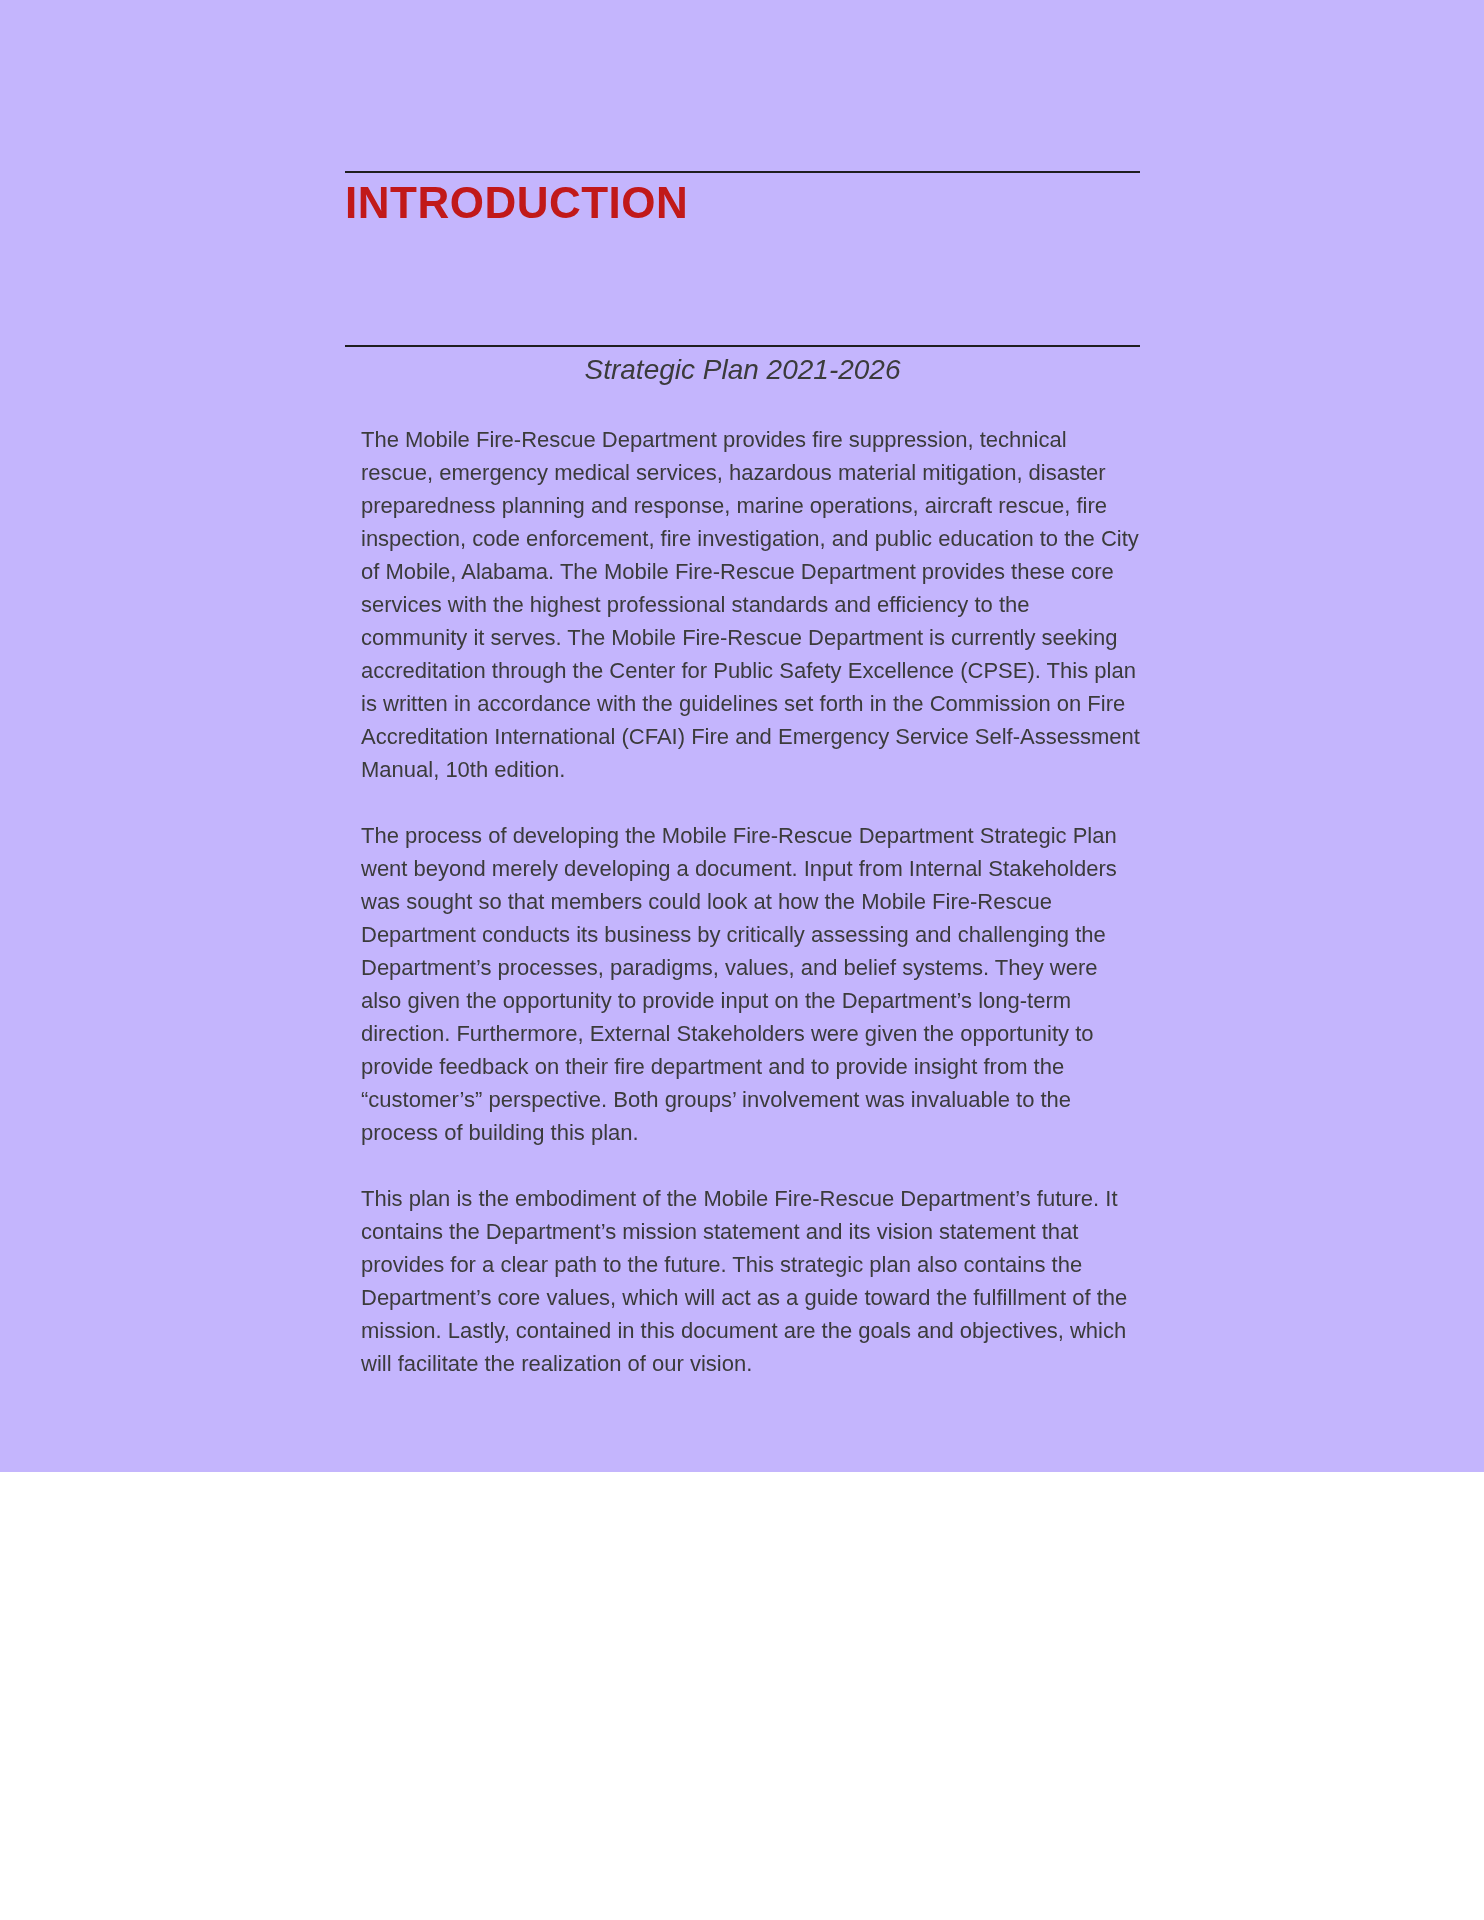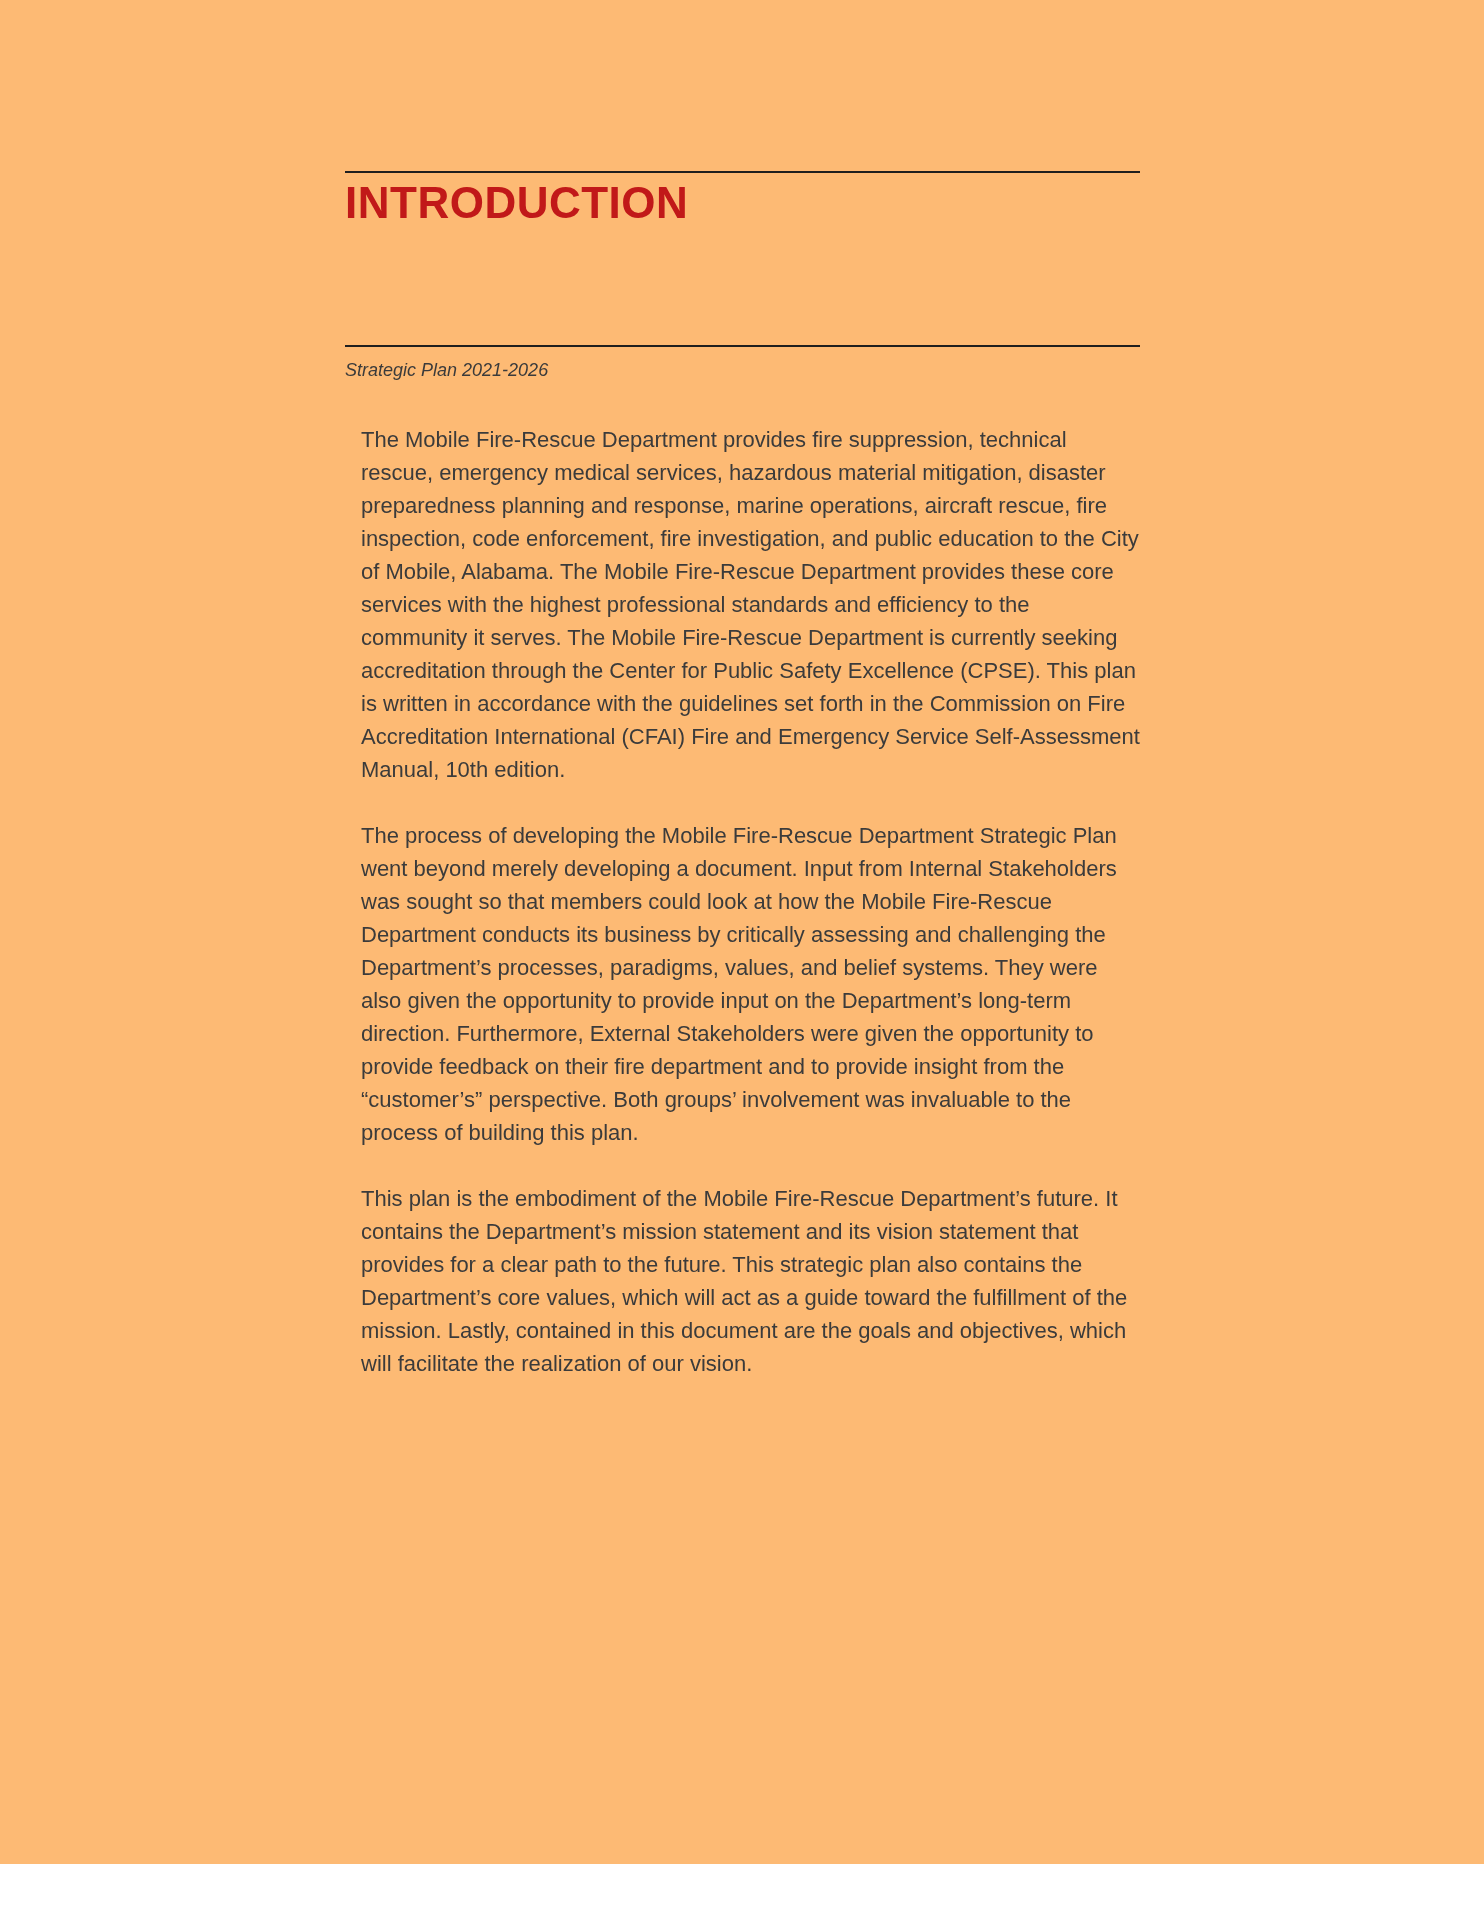--- a/index.html
+++ b/index.html
@@ -5,22 +5,22 @@
   * { box-sizing: border-box; }
   html, body {
     margin: 0;
     padding: 0;
     background: #ffffff;
     font-family: "Liberation Sans", sans-serif;
   }
   .page {
     position: relative;
     width: 1484px;
-    height: 1864px;
-    background: #fdba74;
+    height: 1472px;
+    background: #c4b5fd;
     overflow: hidden;
     padding-left: 27px;
   }
   .content {
     position: absolute;
     left: 345px;
     top: 0;
     width: 795px;
   }
   .rule {
@@ -32,23 +32,23 @@
   .page-title {
     margin: 6px 0 0 0;
     font-size: 44px;
     line-height: 48px;
     font-weight: bold;
     letter-spacing: 0.5px;
     color: #c11919;
   }
   .subtitle {
     margin: 8px 0 6px 0;
-    text-align: left;
+    text-align: center;
     font-style: italic;
-    font-size: 18px;
+    font-size: 28px;
     line-height: 30px;
     color: #3b3b3b;
   }
   .body-text {
     margin-top: 38px;
   }
   .body-text p {
     margin: 0 0 33px 16px;
     font-size: 22px;
     line-height: 33px;

